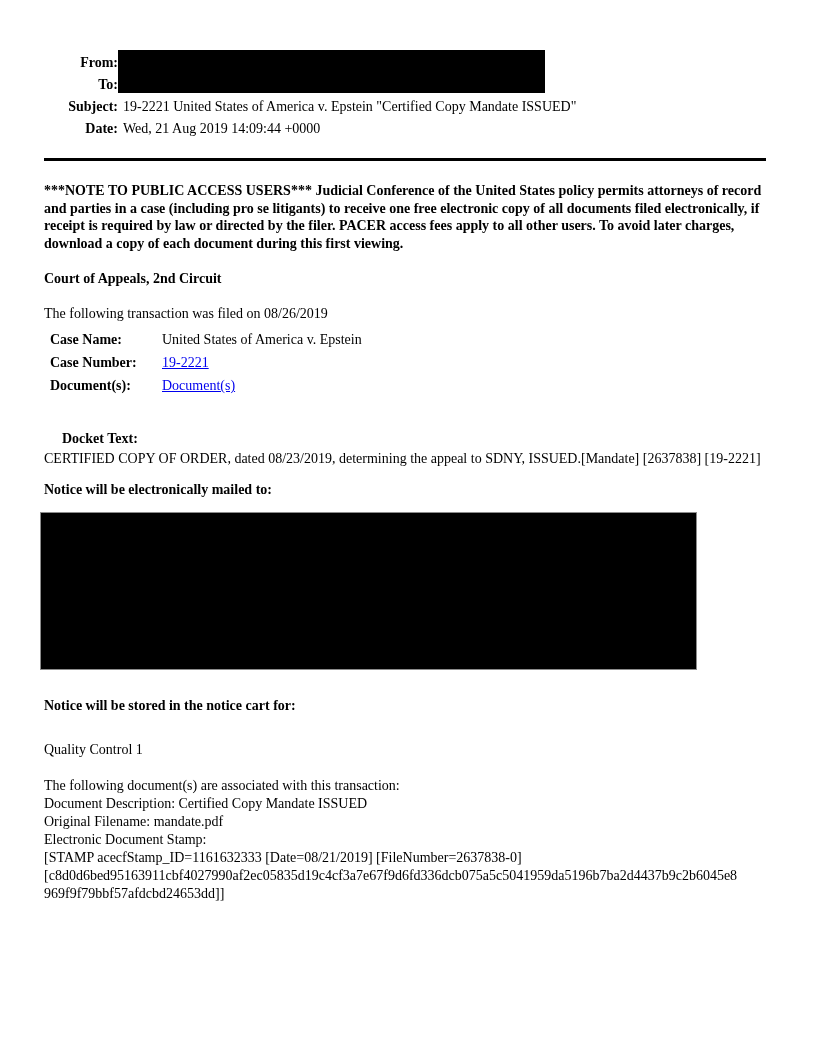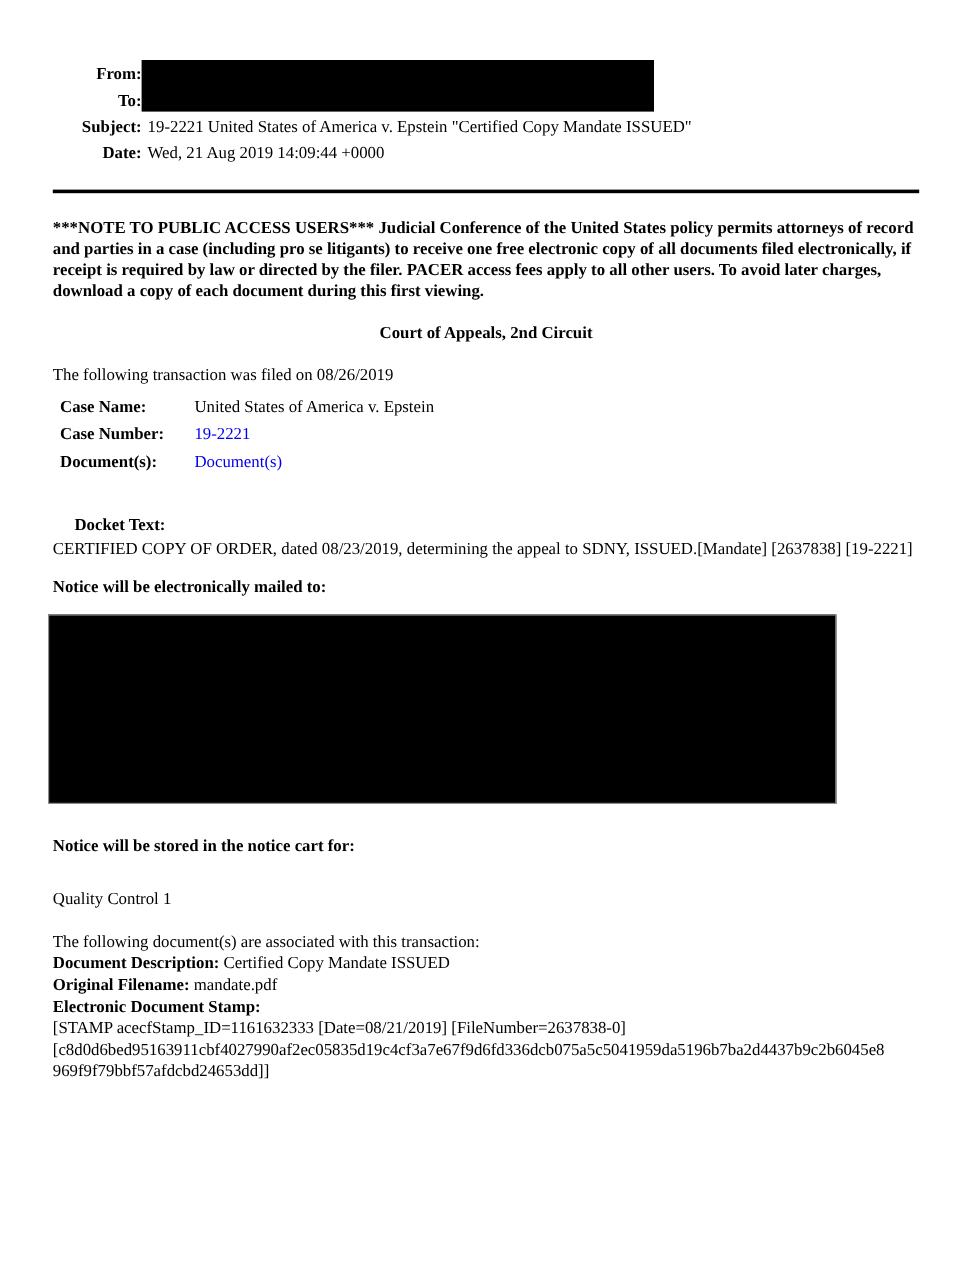--- a/index.html
+++ b/index.html
@@ -36,30 +36,30 @@
     background: #000000;
   }
 
   
   .rule { margin-top: 18px; height: 3px; background: #000000; border: none; }
 
   
   .note { margin-top: 21px; font-weight: bold; line-height: 17.6px; }
 
   
-  .court-title { margin-top: 18px; line-height: 18px; text-align: center; font-weight: bold; }
+  .court-title { margin-top: 18px; line-height: 18px; font-weight: bold; }
   .docket-activity-heading { margin-top: 16px; line-height: 18px; font-weight: bold; }
   .transaction-line { margin-top: 17px; line-height: 18px; }
 
   
   .case-table { margin-top: 5px; }
   .case-row { display: flex; line-height: 23px; }
   .case-label { width: 112px; flex: none; padding-left: 6px; font-weight: bold; }
   .case-value { padding-left: 6px; }
-  a.doc-link { color: #0000EE; cursor: pointer; }
+  a.doc-link { color: #0000EE; text-decoration: underline; cursor: pointer; }
 
   
   .docket-heading { margin-top: 33px; line-height: 18px; font-weight: bold; margin-left: 18px; }
   .docket-body { line-height: 22px; }
 
   
   .mailed-heading { margin-top: 11px; line-height: 18px; font-weight: bold; }
   .redaction-main {
     margin-top: 13px;
     margin-left: -4px;
@@ -69,21 +69,21 @@
     border: 1px solid #8c8c8c;
   }
 
   
   .stored-heading { margin-top: 27px; line-height: 18px; font-weight: bold; }
   .qc-line { margin-top: 26px; line-height: 18px; }
 
   
   .docs-block { margin-top: 18px; line-height: 18px; }
   .docs-line { line-height: 18px; }
-  .inline-label { font-weight: bold; }
+  .inline-label { font-weight: normal; }
   .stamp-hash { line-height: 18px; word-break: break-all; width: 700px; }
 </style>
 </head>
 <body>
 
 <div class="page">
 
   <div class="content">
 
     <div class="email-header">

